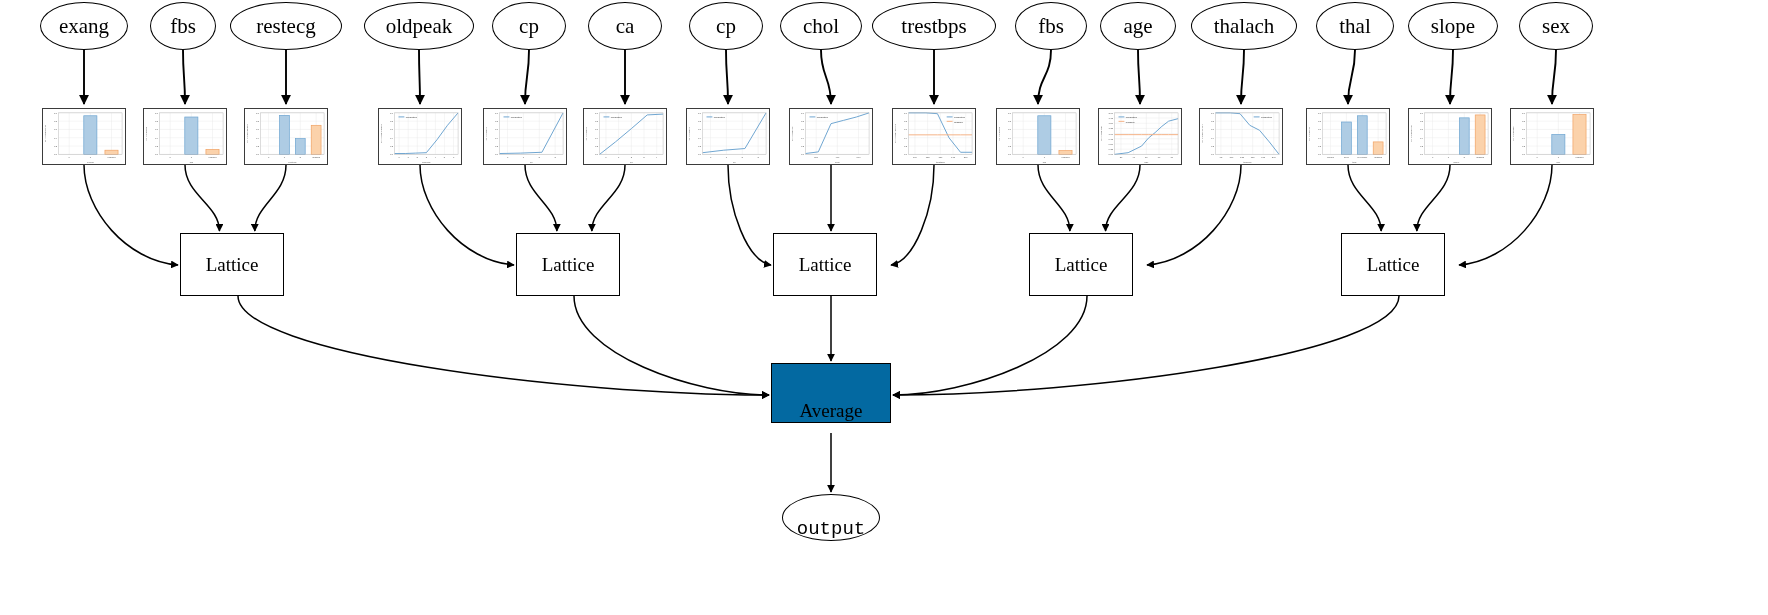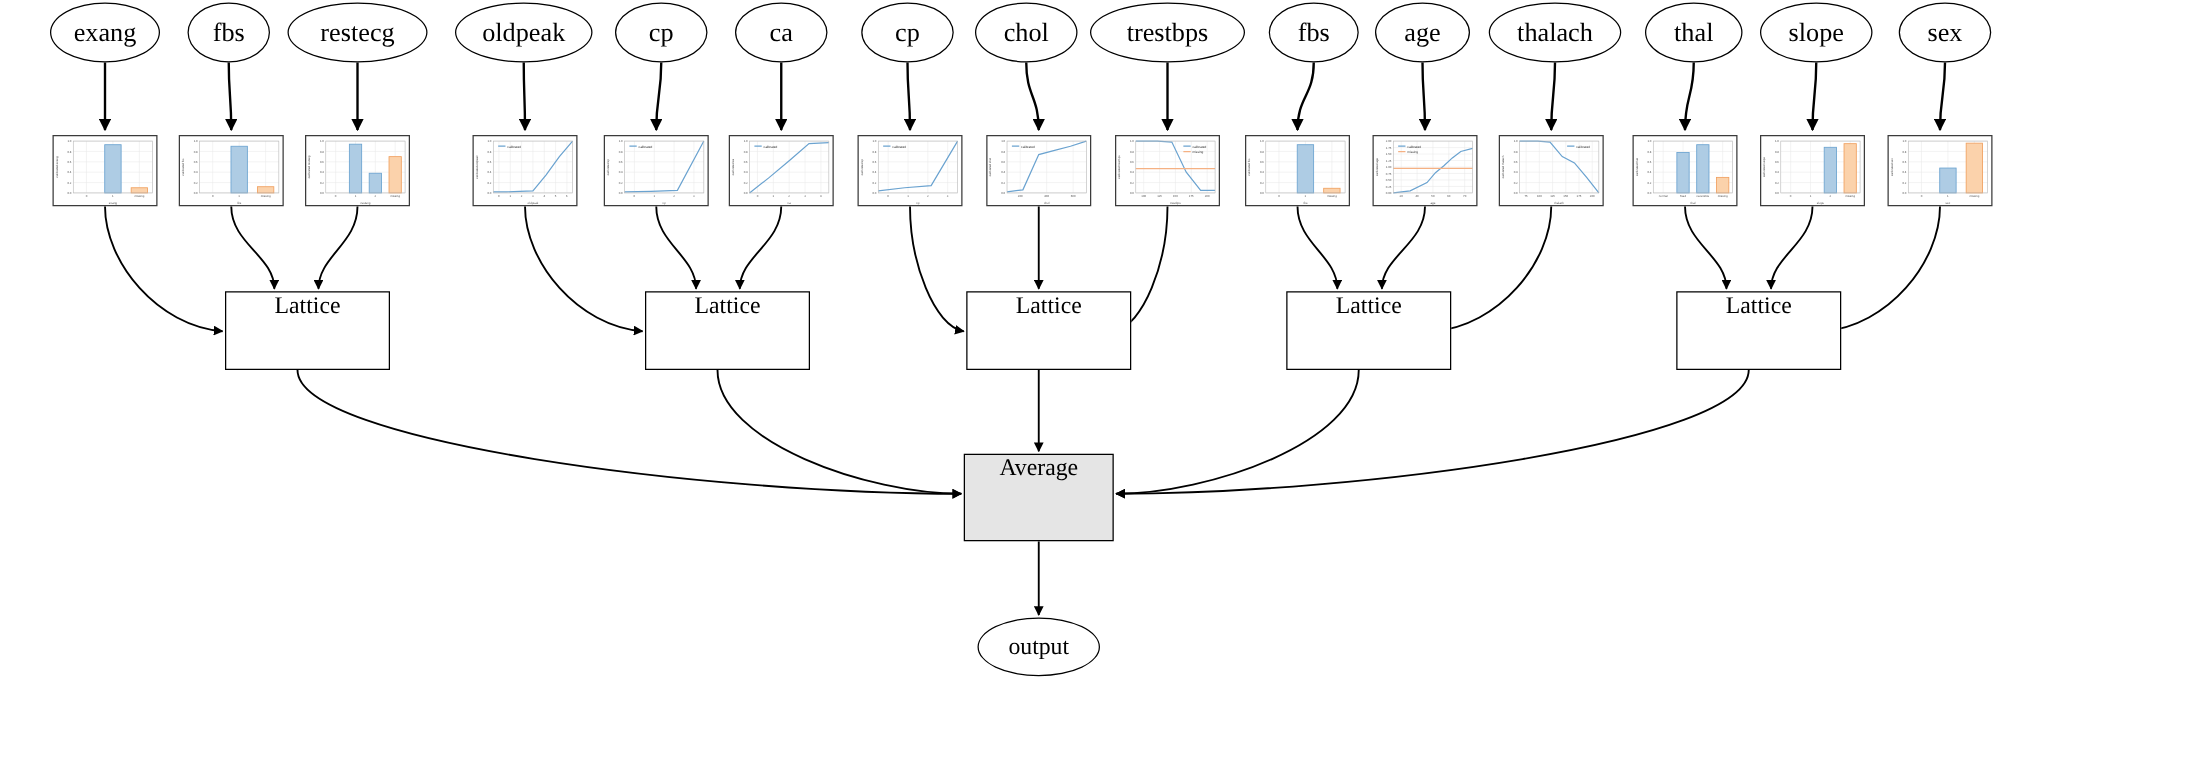--- a/index.html
+++ b/index.html
@@ -38,46 +38,46 @@
     overflow:hidden;
   }
   .plot-card .inner{
     position:absolute;left:0;top:0;right:0;bottom:0;
   }
   .plot-card svg{display:block;width:100%;height:100%;}
 
   
   .lattice-box{
     position:absolute;
-    width:132px;height:63px;
+    width:104px;height:63px;
     border:1.5px solid #000;
     background:#fff;
     box-sizing:border-box;
-    display:flex;justify-content:center;
+    display:flex;align-items:center;justify-content:center;
     top:233px;
   }
   .lattice-box .lbl{font-size:19px;color:#000;white-space:nowrap;}
 
   
   #average-box{
     position:absolute;
     left:739px;top:363px;
-    width:120px;height:70px;
-    border:1.5px solid #000;background:#e5e5e5;box-sizing:border-box;
-    display:flex;align-items:flex-start;justify-content:center;
+    width:120px;height:60px;
+    border:1.5px solid #000;background:#0369a1;box-sizing:border-box;
+    display:flex;align-items:flex-end;justify-content:center;
   }
   #average-box .lbl{font-size:19px;color:#000;}
 
   
   #output-node{
     position:absolute;
     left:750px;top:494px;
     width:98px;height:47px;
     border:1.6px solid #000;border-radius:50%;background:#fff;box-sizing:border-box;
-    display:flex;align-items:center;justify-content:center;
+    display:flex;align-items:flex-end;justify-content:center;font-family:Liberation Mono, monospace;
   }
   #output-node .lbl{font-size:19px;color:#000;}
 </style>
 </head>
 <body>
 
 <div id="canvas">
 
   <svg id="svg-layer" viewBox="0 0 1768 615" xmlns="http://www.w3.org/2000/svg">
     <defs>

